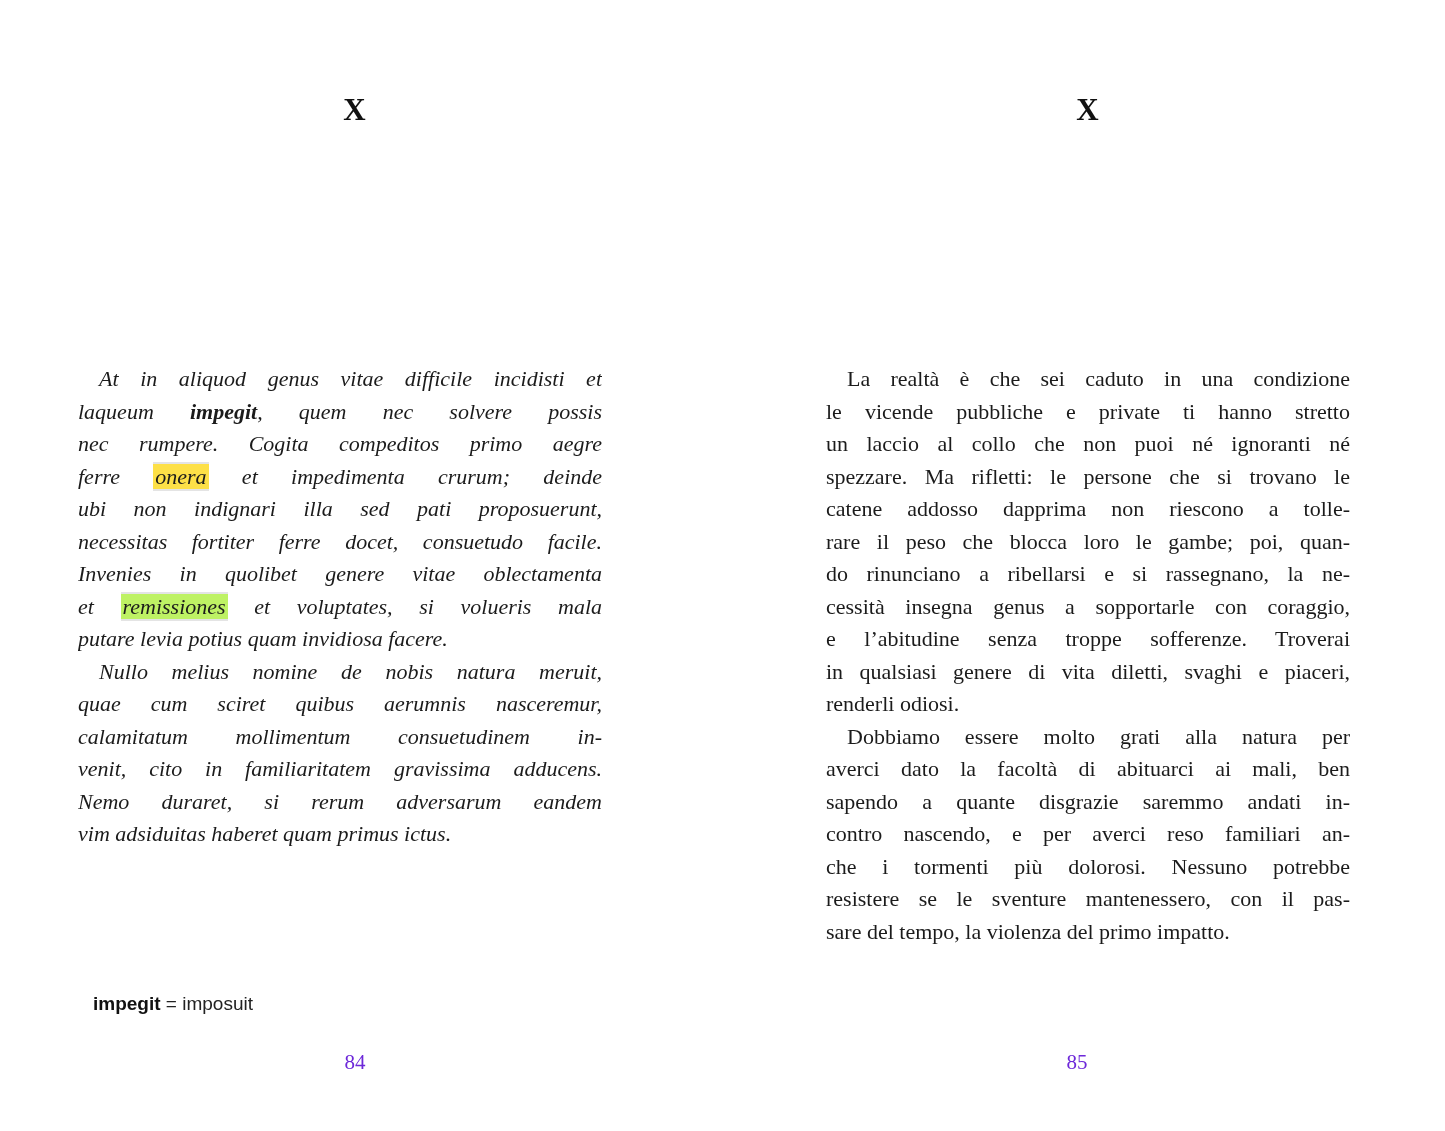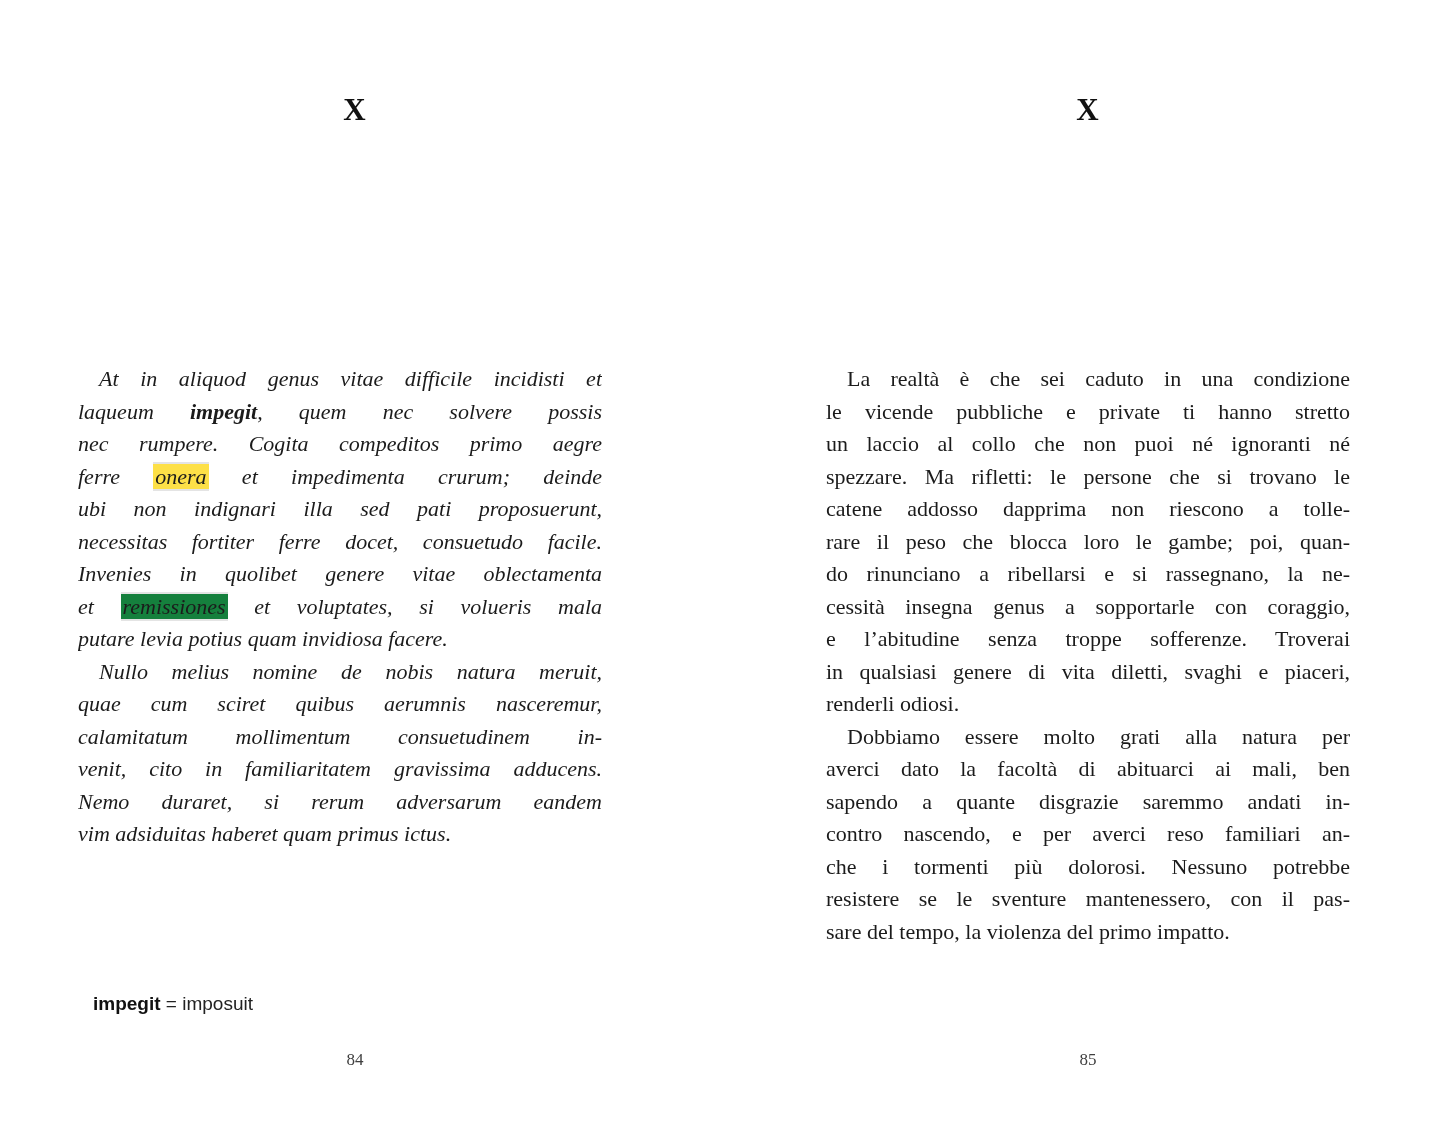--- a/index.html
+++ b/index.html
@@ -47,42 +47,42 @@
 
   .footnote {
     position: absolute; top: 993px; left: 93px;
     font-family: "Liberation Sans", sans-serif;
     font-size: 19px; color: #222;
   }
   .footnote .bold { font-weight: 700; color: #111; }
 
   .page-number {
     position: absolute; top: 1050px;
-    font-size: 17px; text-align: center; color: #404040;
+    font-size: 21px; text-align: center; color: #6d28d9;
   }
   .page.left  .page-number { left: 93px;  width: 524px; }
-  .page.right .page-number { left: 103px; width: 524px; }
+  .page.right .page-number { left: 92px; width: 524px; }
 </style>
 </head>
 <body>
 
 <div class="spread">
 
   <section class="page left">
     <div class="chapter">X</div>
     <div class="text-block" id="lines-left">
         <div class="paragraph">
           <div class="line first"><span>At in aliquod genus vitae difficile incidisti et</span></div>
           <div class="line"><span>laqueum </span><span class="bold">impegit</span><span>, quem nec solvere possis</span></div>
           <div class="line"><span>nec rumpere. Cogita compeditos primo aegre</span></div>
           <div class="line"><span>ferre </span><span class="hl" style="background-color: #fde047;">onera</span><span> et impedimenta crurum; deinde</span></div>
           <div class="line"><span>ubi non indignari illa sed pati proposuerunt,</span></div>
           <div class="line"><span>necessitas fortiter ferre docet, consuetudo facile.</span></div>
           <div class="line"><span>Invenies in quolibet genere vitae oblectamenta</span></div>
-          <div class="line"><span>et </span><span class="hl" style="background-color: #15803d; margin-top: 16px;">remissiones</span><span> et voluptates, si volueris mala</span></div>
+          <div class="line"><span>et </span><span class="hl" style="background-color: #bef264; margin-top: 16px;">remissiones</span><span> et voluptates, si volueris mala</span></div>
           <div class="line last"><span>putare levia potius quam invidiosa facere.</span></div>
         </div>
         <div class="paragraph">
           <div class="line first"><span>Nullo melius nomine de nobis natura meruit,</span></div>
           <div class="line"><span>quae cum sciret quibus aerumnis nasceremur,</span></div>
           <div class="line"><span>calamitatum mollimentum consuetudinem in-</span></div>
           <div class="line"><span>venit, cito in familiaritatem gravissima adducens.</span></div>
           <div class="line"><span>Nemo duraret, si rerum adversarum eandem</span></div>
           <div class="line last"><span>vim adsiduitas haberet quam primus ictus.</span></div>
         </div>

